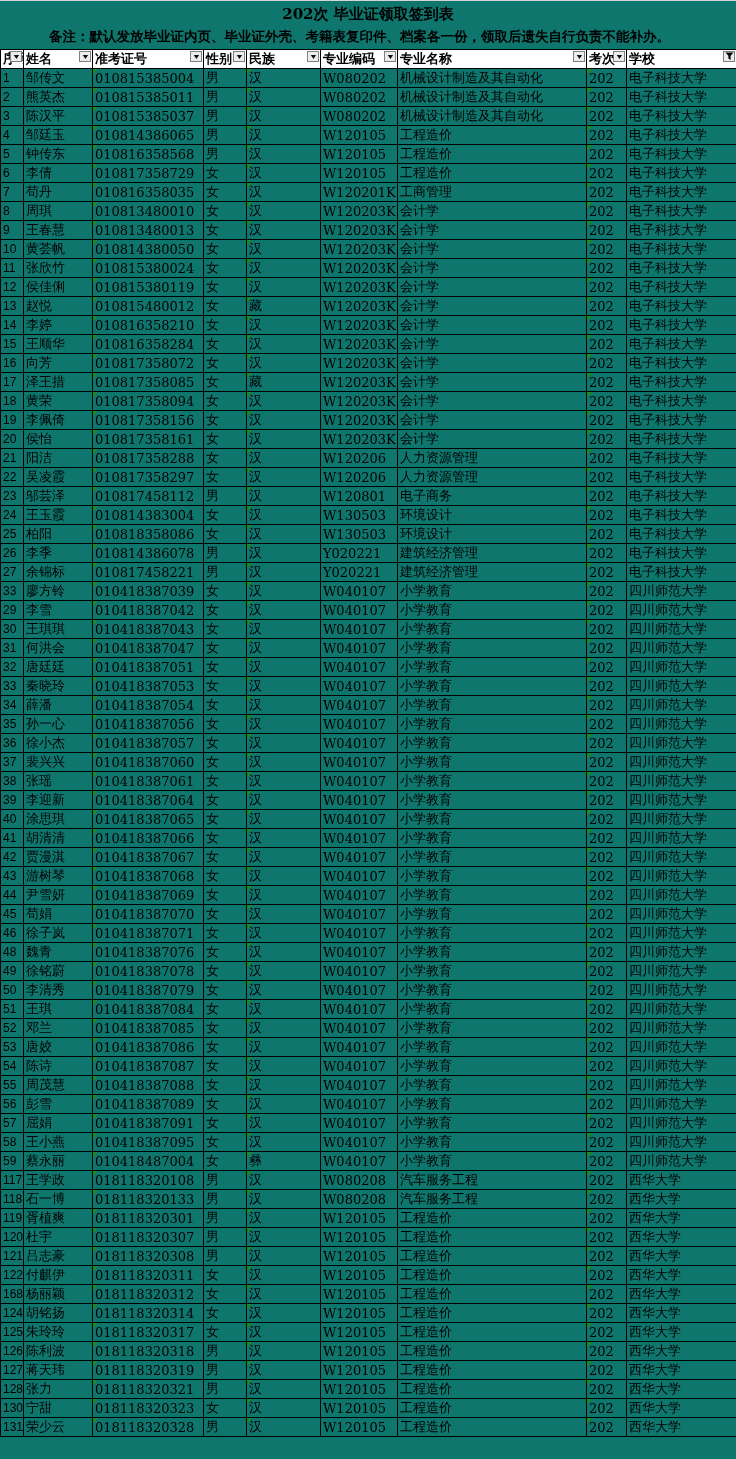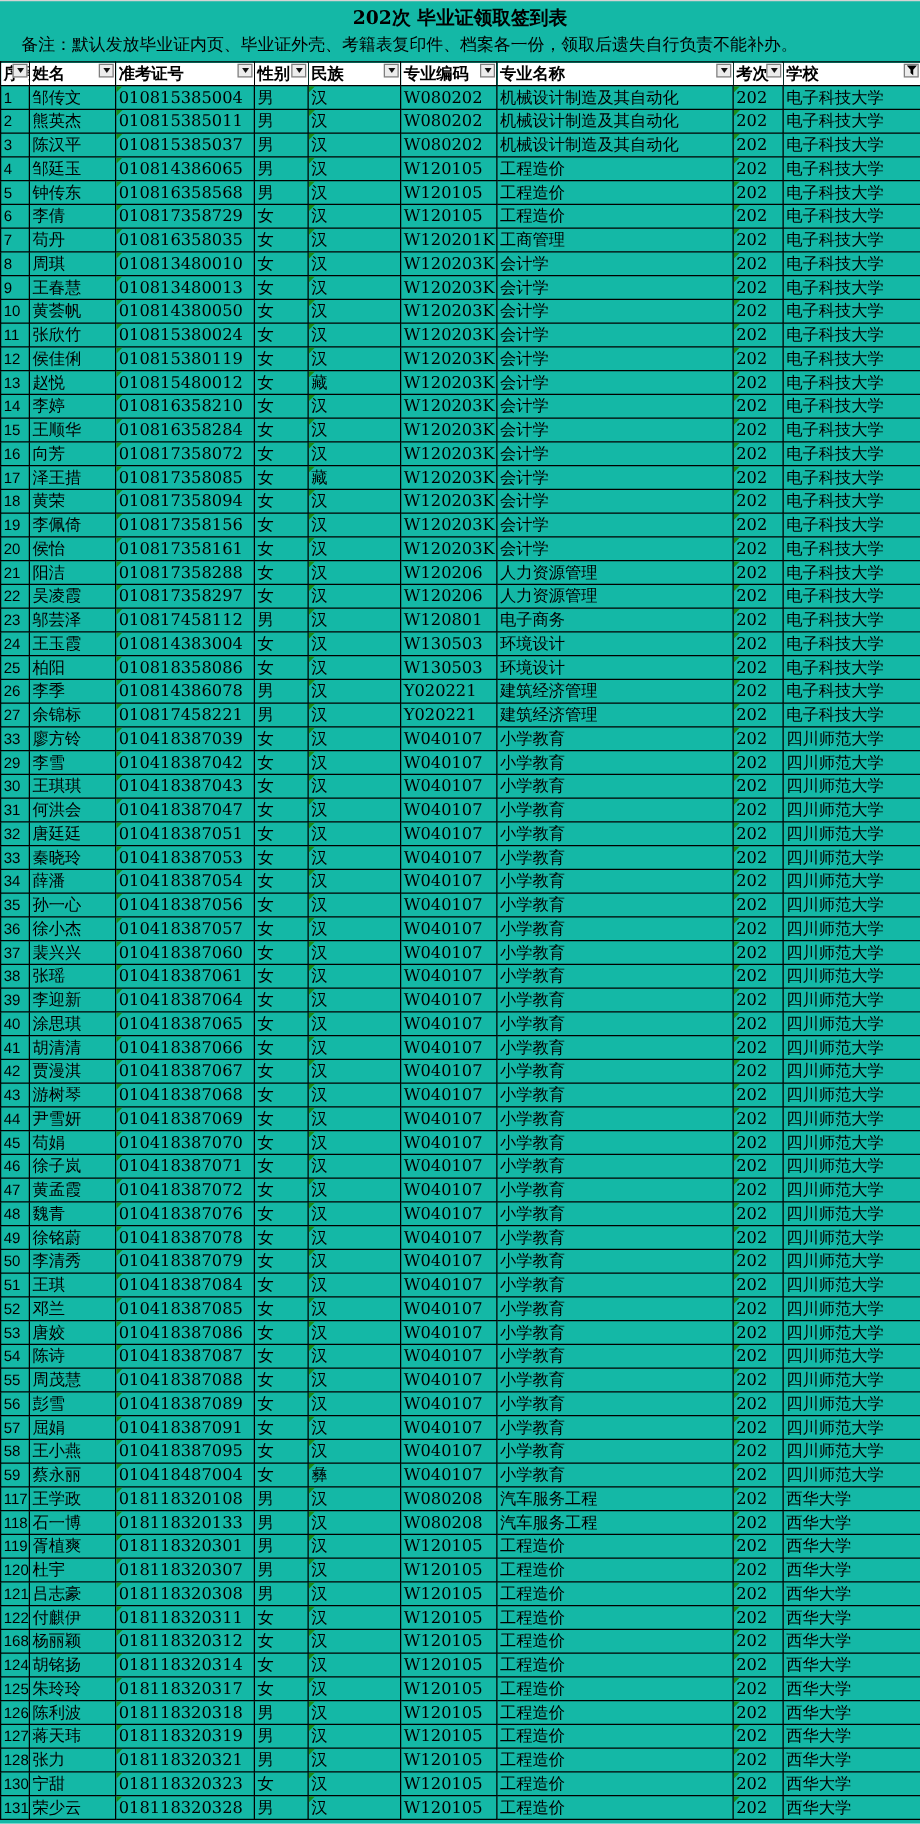--- a/index.html
+++ b/index.html
@@ -1,20 +1,20 @@
 <!DOCTYPE html>
 <html><head>
 <meta charset="utf-8">
 <style>
   * { box-sizing: border-box; margin: 0; padding: 0; }
   html,body { background:#ffffff; }
   body { width:736px; font-family:"Liberation Sans", sans-serif; color:#000; }
-  .sheet { width:736px; height:1459px; background:#14b8a6; border-top:1px solid #d4d4d4; overflow:hidden; }
+  .sheet { width:736px; height:1459px; background:#0f766e; border-top:1px solid #d4d4d4; overflow:hidden; }
   .title-row { height:23px; line-height:26px; text-align:center; font-weight:bold; font-size:15px; font-family:"DejaVu Serif", serif; }
-  .note-row { height:25px; line-height:24px; font-weight:normal; font-size:13.5px; padding-left:17px; font-family:"DejaVu Serif", serif; white-space:nowrap; overflow:hidden; }
+  .note-row { height:25px; line-height:24px; font-weight:bold; font-size:13.5px; padding-left:17px; font-family:"DejaVu Serif", serif; white-space:nowrap; overflow:hidden;margin-left:32px; }
   table.grid { border-collapse:collapse; table-layout:fixed; width:736px; }
   th, td { border:1px solid #000; overflow:hidden; white-space:nowrap; position:relative; }
   thead tr { height:14px; }
   th { font-size:13px; font-weight:bold; text-align:left; padding:0 0 0 2px; background:#fff; font-family:"Liberation Sans", sans-serif; }
   tbody tr { height:17.68px; }
   td { font-size:13px; padding:0 1px 0 2px; font-family:"DejaVu Serif", serif; }
   td.c0 { font-family:"Liberation Sans", sans-serif; font-size:12px; }
   .fbtn { position:absolute; top:1px; right:1px; width:12px; height:11px; background:#ececec; border:1px solid #7f7f7f; display:flex; align-items:center; justify-content:center; padding:0; cursor:pointer; }
   .fbtn .arrow { font-size:7px; line-height:1; color:#111; transform:scaleX(1.35); }
   .tri { position:absolute; top:0; left:0; width:0; height:0; border-top:5px solid #1b8f1b; border-right:5px solid transparent; }
@@ -599,31 +599,20 @@
           <td class="c1">徐子岚</td>
           <td class="c2"><span class="tri"></span>010418387071</td>
           <td class="c3">女</td>
           <td class="c4"><span class="tri"></span>汉</td>
           <td class="c5">W040107</td>
           <td class="c6">小学教育</td>
           <td class="c7"><span class="tri"></span>202</td>
           <td class="c8">四川师范大学</td>
         </tr>
         <tr>
-          <td class="c0">47</td>
-          <td class="c1">黄孟霞</td>
-          <td class="c2"><span class="tri"></span>010418387072</td>
-          <td class="c3">女</td>
-          <td class="c4"><span class="tri"></span>汉</td>
-          <td class="c5">W040107</td>
-          <td class="c6">小学教育</td>
-          <td class="c7"><span class="tri"></span>202</td>
-          <td class="c8">四川师范大学</td>
-        </tr>
-        <tr>
           <td class="c0">48</td>
           <td class="c1">魏青</td>
           <td class="c2"><span class="tri"></span>010418387076</td>
           <td class="c3">女</td>
           <td class="c4"><span class="tri"></span>汉</td>
           <td class="c5">W040107</td>
           <td class="c6">小学教育</td>
           <td class="c7"><span class="tri"></span>202</td>
           <td class="c8">四川师范大学</td>
         </tr>

